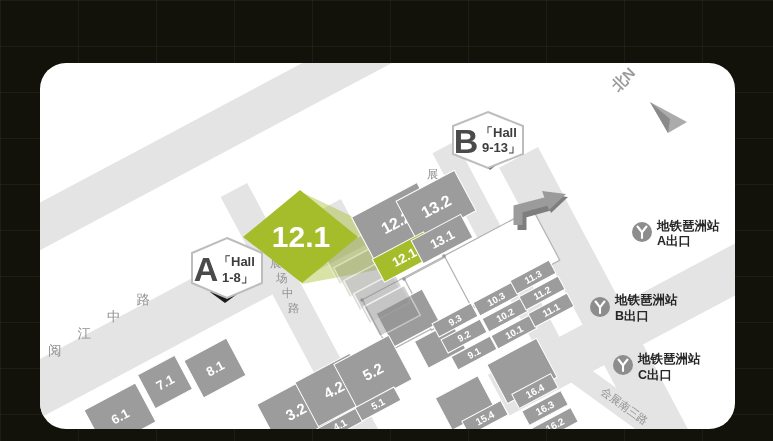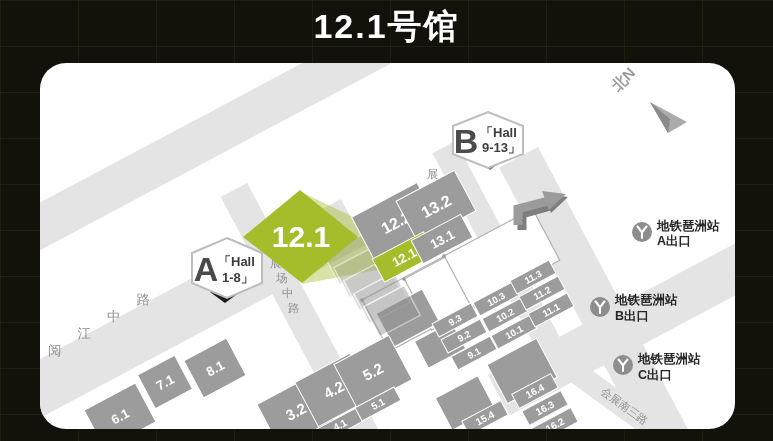--- a/index.html
+++ b/index.html
@@ -37,21 +37,20 @@
   .badge-letter{fill:#4a4a4a;font-size:34px;font-weight:bold;text-anchor:middle;}
   .badge-line{fill:#3d3d3d;font-size:13px;font-weight:bold;}
   .metro-text{fill:#262626;font-size:12.5px;font-weight:bold;}
   .north-label{fill:#9b9b9b;font-size:15px;font-weight:bold;}
   .diamond-label{fill:#ffffff;font-size:30px;font-weight:bold;text-anchor:middle;}
 </style>
 </head>
 <body>
 
 <div class="page">
-  <div class="title">12.1号馆</div>
 
   <div class="map-card">
     <svg width="695" height="366" viewBox="0 0 695 366">
 
       <g>
         <g transform="translate(200,57) rotate(-28)">
             <rect x="-300" y="-21" width="600" height="42" class="road"></rect>
           </g>
         <g transform="translate(110,267) rotate(-28)">
             <rect x="-230" y="-26" width="460" height="52" class="road"></rect>

